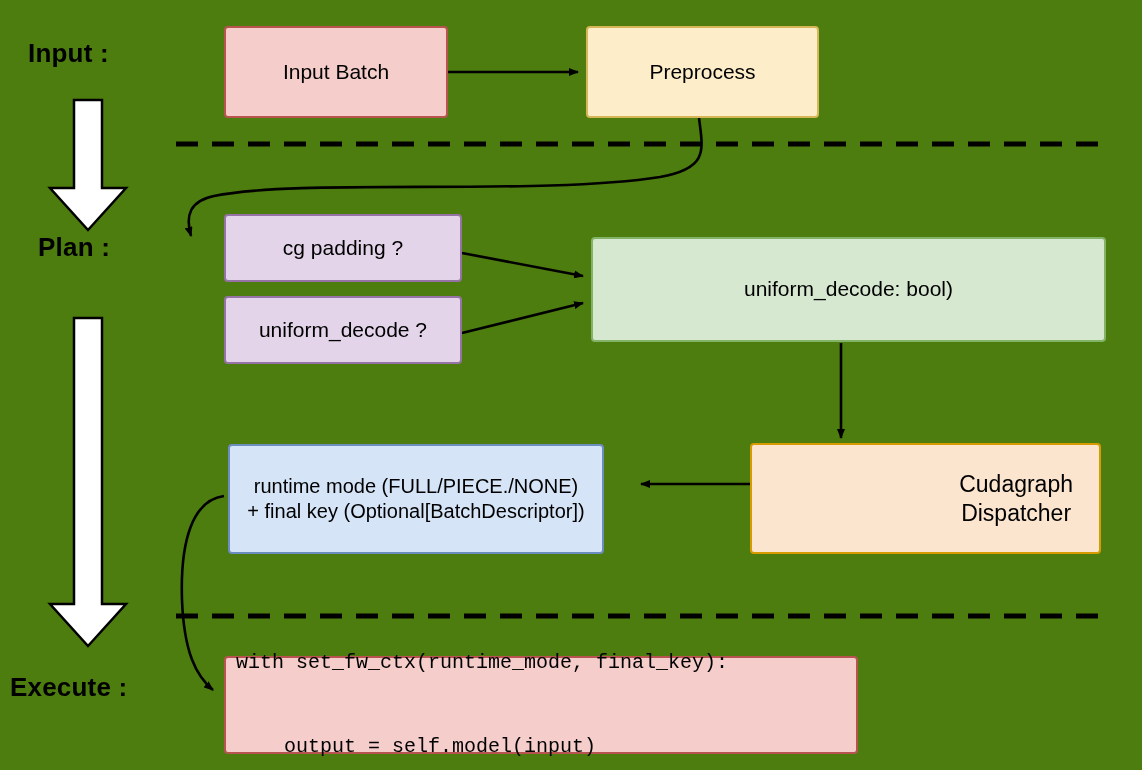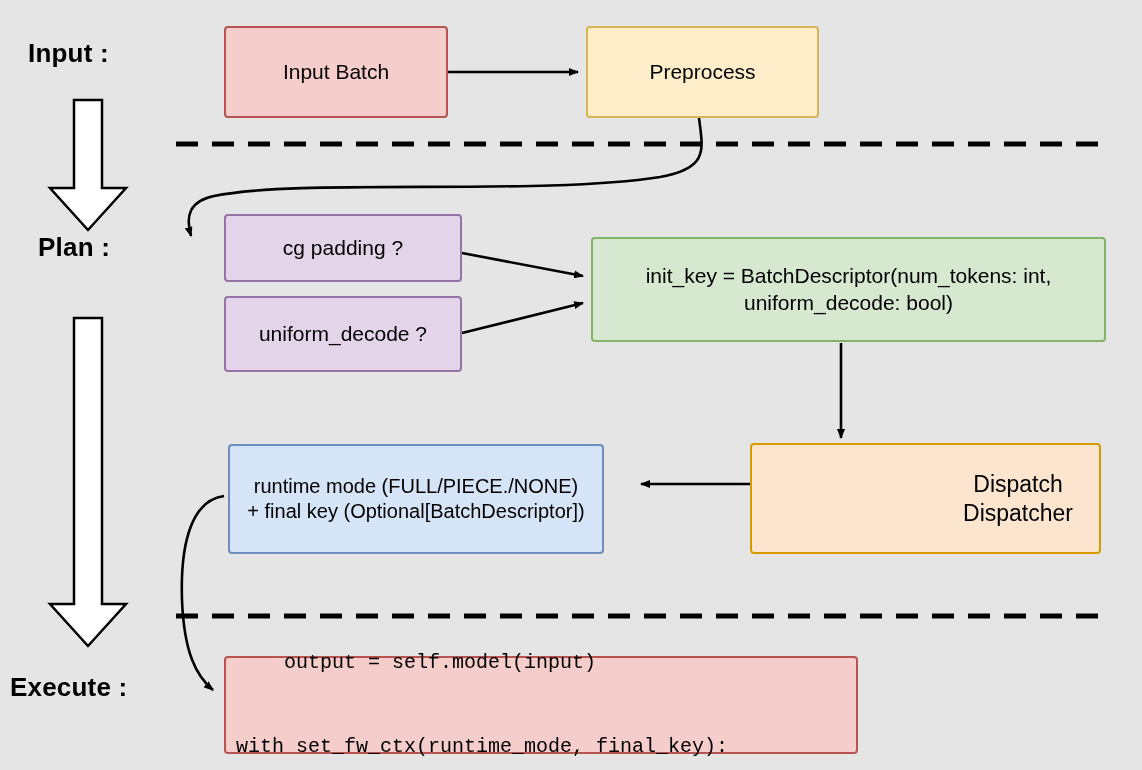--- a/index.html
+++ b/index.html
@@ -7,21 +7,21 @@
     padding: 0;
     background: #ffffff;
   }
   body {
     font-family: "Liberation Sans", sans-serif;
   }
   #stage {
     position: relative;
     width: 1142px;
     height: 770px;
-    background: #e5e5e5;
+    background: #4d7c0f;
     overflow: hidden;
   }
   #edges {
     position: absolute;
     left: 0;
     top: 0;
     width: 1142px;
     height: 770px;
     pointer-events: none;
   }
@@ -57,21 +57,21 @@
   }
   .n-preprocess {
     left: 586px; top: 26px; width: 233px; height: 92px;
     background: #fdeec9; border-color: #d6b656;
   }
   .n-cg-padding {
     left: 224px; top: 214px; width: 238px; height: 68px;
     background: #e3d4ea; border-color: #9673a6;
   }
   .n-uniform-decode {
-    left: 224px; top: 296px; width: 238px; height: 76px;
+    left: 224px; top: 296px; width: 238px; height: 68px;
     background: #e3d4ea; border-color: #9673a6;
   }
   .n-init-key {
     left: 591px; top: 237px; width: 515px; height: 105px;
     background: #d6e8d0; border-color: #82b366;
     font-size: 21px;
   }
   .n-runtime-mode {
     left: 228px; top: 444px; width: 376px; height: 110px;
     background: #d6e4f7; border-color: #6c8ebf;
@@ -154,40 +154,39 @@
   <div class="node n-cg-padding">
     <span>cg padding ?</span>
   </div>
 
   <div class="node n-uniform-decode">
     <span>uniform_decode ?</span>
   </div>
 
   <div class="node n-init-key">
     <div>
-      <span>init_key = BatchDescriptor(num_tokens: int,</span>
       <span>uniform_decode: bool)</span>
     </div>
   </div>
 
   <div class="node n-runtime-mode">
     <div>
       <span>runtime mode (FULL/PIECE./NONE)</span>
       <span>+ final key (Optional[BatchDescriptor])</span>
     </div>
   </div>
 
   <div class="node n-cudagraph-dispatcher">
     <div>
-      <span>Dispatch</span>
+      <span>Cudagraph</span>
       <span>Dispatcher</span>
     </div>
   </div>
 
 
   <div class="node n-execute-code">
     <div>
+      <span>with set_fw_ctx(runtime_mode, final_key):</span>
       <span>    output = self.model(input)</span>
-      <span>with set_fw_ctx(runtime_mode, final_key):</span>
     </div>
   </div>
 
 </div>
 
 </body></html>

